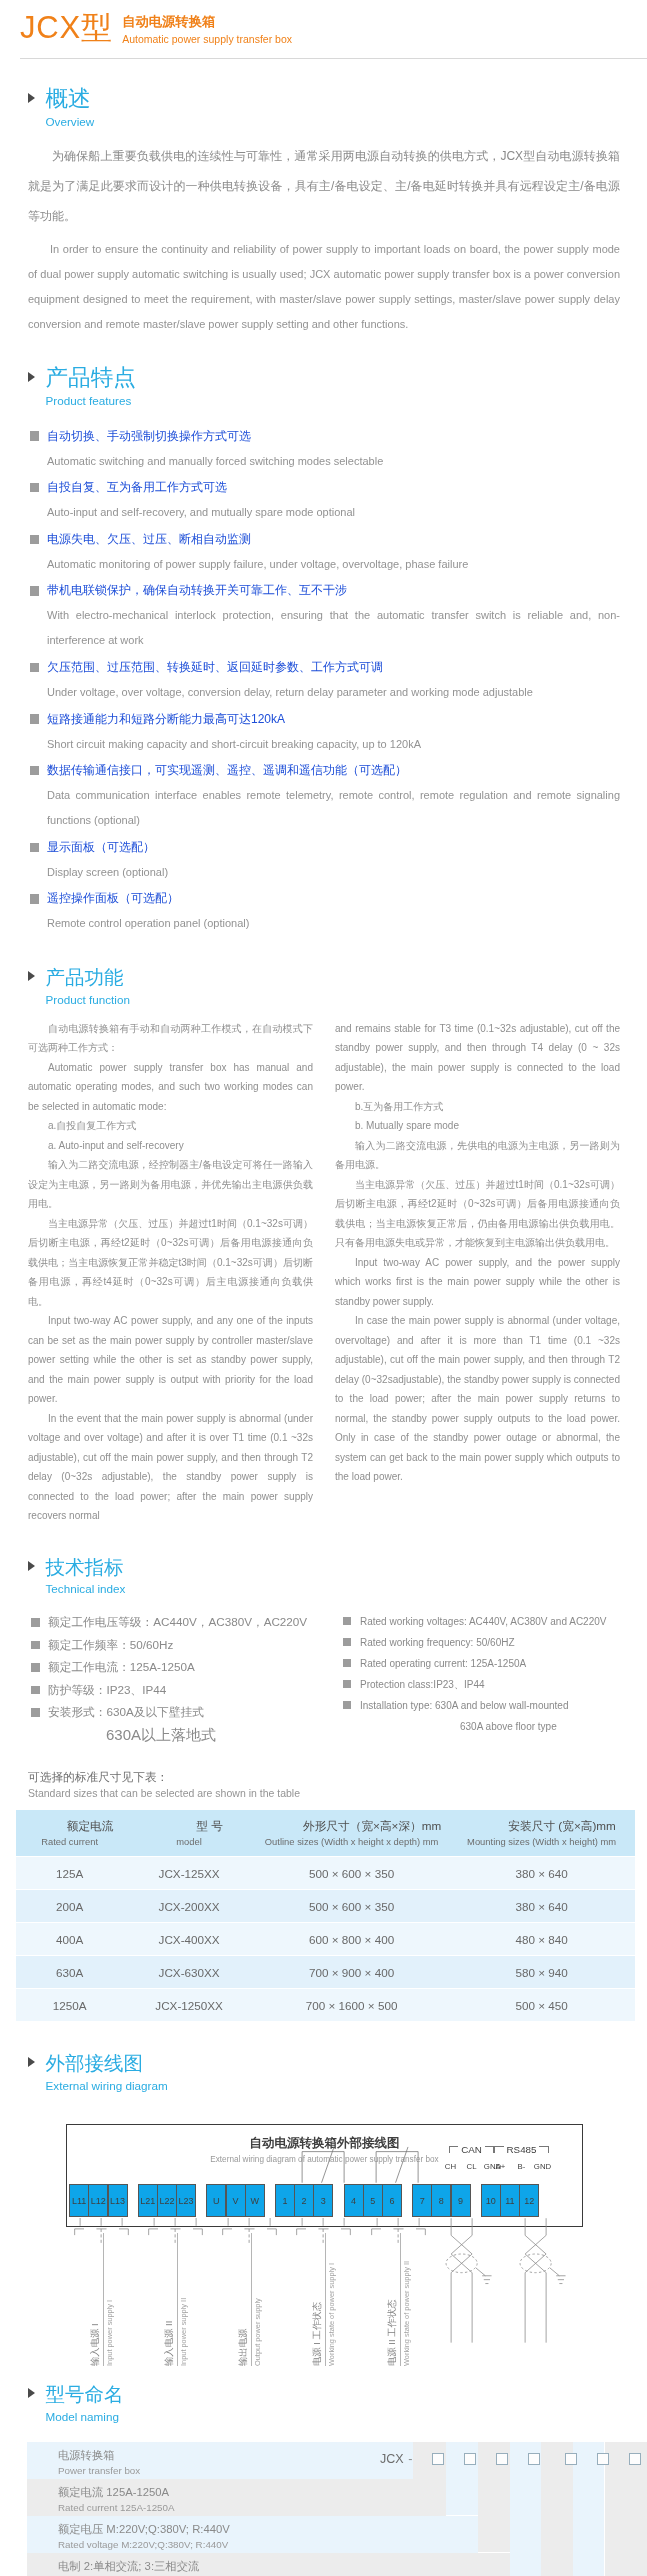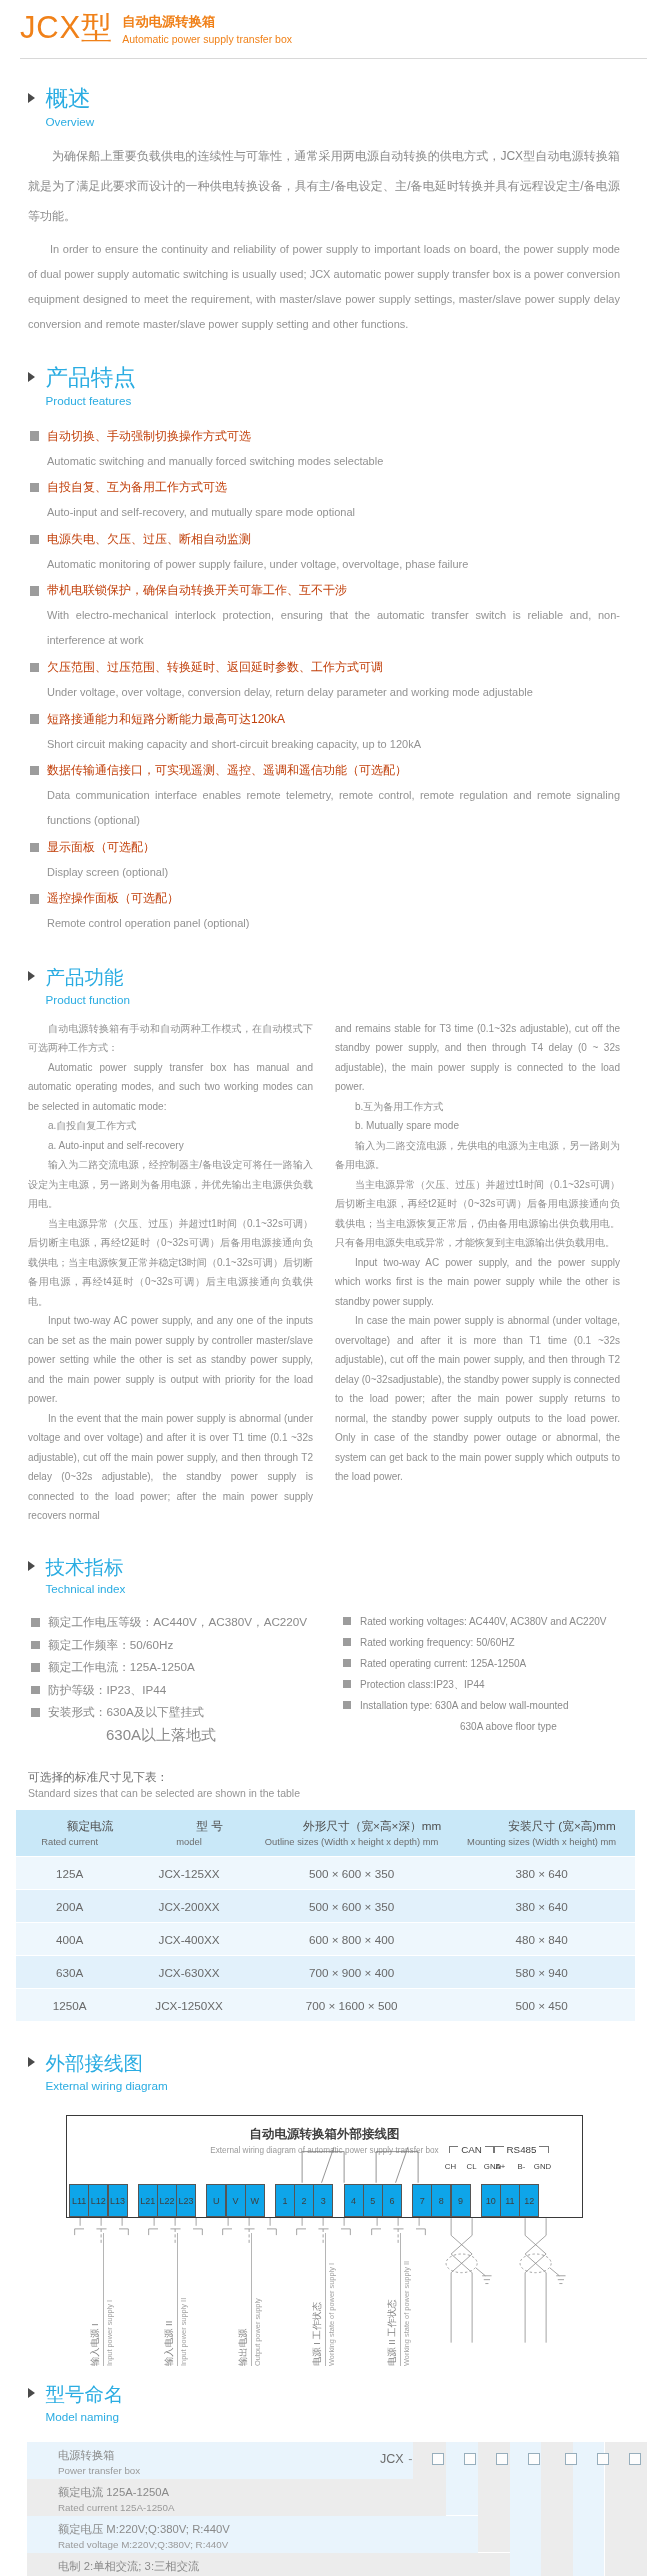--- a/index.html
+++ b/index.html
@@ -20,21 +20,21 @@
       border-left:7px solid #4a4a4a;border-top:5.5px solid transparent;border-bottom:5.5px solid transparent;}
   .sec-en{color:#2aace2;font-size:11.7px;padding-left:19px;margin-top:2.3px;}
   .sec-sm .sec-cn{font-size:19.5px;}
   
   .ov{margin:12.5px 28px 0 28px;}
   .ov-cn{font-size:12px;line-height:30px;text-indent:2em;text-align:justify;color:#8a8a8a;}
   .ov-en{font-size:11px;line-height:25px;text-indent:2em;text-align:justify;margin-top:6.2px;color:#939393;}
   
   .feat{margin:17px 28px 0 30px;}
   .feat-item{margin-bottom:1.6px;}
-  .feat-cn{font-size:12px;line-height:25px;color:#c2410c;position:relative;padding-left:17px;}
+  .feat-cn{font-size:12px;line-height:25px;color:#1d4ed8;position:relative;padding-left:17px;}
   .feat-cn::before{content:"";position:absolute;left:0;top:7.8px;width:9.4px;height:9.4px;background:#9c9c9c;}
   .feat-en{font-size:11px;line-height:25px;padding-left:17px;text-align:justify;color:#939393;}
   
   .func-cols{display:flex;gap:22px;margin:12.5px 28px 0 28px;}
   .func-col{flex:1;min-width:0;}
   .fp{font-size:10px;line-height:19.5px;text-align:justify;text-indent:2em;color:#8f8f8f;margin:0;}
   .func-col-right .fp:nth-of-type(1){text-indent:0;}
   
   .tech-cols{display:flex;margin:15.6px 28px 0 31px;}
   .tech-left{width:312px;}
@@ -55,21 +55,21 @@
   .size-table th{background:#c9e8f8;height:44px;font-weight:normal;}
   .size-table th .h-cn{font-size:11.7px;color:#4f4f4f;padding-left:41px;}
   .size-table th .h-en{font-size:9.4px;color:#6d6d6d;margin-top:2.3px;}
   .size-table td{height:30px;font-size:11.7px;color:#696969;}
   .size-table tbody tr:nth-of-type(odd) td{background:#eef7fd;}
   .size-table tbody tr:nth-of-type(even) td{background:#e2f1fb;}
   .size-table col.c1{width:108px}.size-table col.c2{width:131px}
   .size-table col.c3{width:194px}.size-table col.c4{width:186px}
   
   .wire{position:relative;margin:23.4px 0 0 66px;width:525px;height:238px;}
-  .wire-box{position:absolute;left:0;top:0;width:515px;height:101px;border:1.6px solid #3a3a3a;}
+  .wire-box{position:absolute;left:0;top:9px;width:515px;height:101px;border:1.6px solid #3a3a3a;}
   .wire-title-cn{font-size:12.5px;color:#3f3f3f;font-weight:bold;text-align:center;margin-top:9.4px;}
   .wire-title-en{font-size:8.2px;color:#9a9a9a;text-align:center;margin-top:3.1px;}
   .terminals{position:absolute;left:3.9px;top:69px;display:flex;gap:11px;}
   .tgroup{display:flex;}
   .tcell{width:20px;height:33px;border:0.8px solid #555;margin-left:-0.8px;font-size:9px;color:#3f3f3f;
          display:flex;align-items:center;justify-content:center;background:#0ea5e9;box-sizing:border-box;}
   .bus{position:absolute;width:63px;top:26.5px;text-align:center;}
   .bus-can{left:374px;} .bus-485{left:424px;}
   .bus-name{display:inline-block;position:relative;padding:0 12.5px;font-size:9.8px;color:#3f3f3f;}
   .bus-name::before{content:"";position:absolute;left:0;top:2.3px;width:8.6px;height:6.2px;border-left:0.8px solid #777;border-top:0.8px solid #777;}

